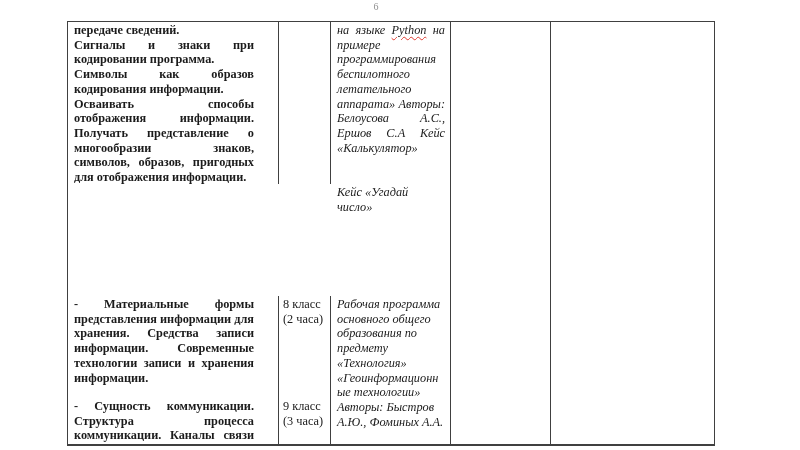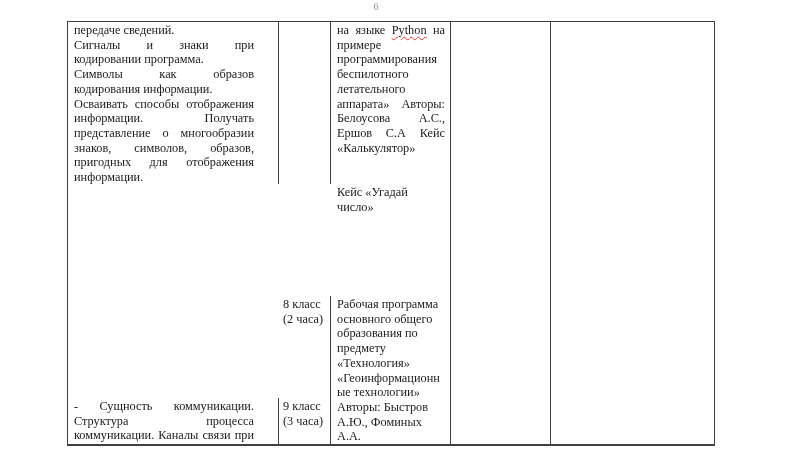--- a/index.html
+++ b/index.html
@@ -32,23 +32,23 @@
     border-bottom-width: 2px;
     font-size: 12.3px;
     line-height: 14.7px;
   }
   .cell {
     overflow: hidden;
     padding-top: 1px;
     hyphens: none;
   }
   .v-border { border-right: 1px solid #404040; }
-  .col1 { grid-column: 1; padding-left: 6px; padding-right: 24px; }
+  .col1 { grid-column: 1; padding-left: 6px; padding-right: 24px; font-weight: bold; }
   .col2 { grid-column: 2; padding-left: 4px; padding-right: 2px; }
-  .col3 { grid-column: 3; padding-left: 6px; padding-right: 5px; }
+  .col3 { grid-column: 3; padding-left: 6px; padding-right: 5px; font-style: italic; }
   .col4 { grid-column: 4; grid-row: 1 / span 4; }
   .col5 { grid-column: 5; grid-row: 1 / span 4; }
   .r1 { grid-row: 1; }
   .r2 { grid-row: 2; }
   .r3 { grid-row: 3; }
   .r34 { grid-row: 3 / span 2; }
   .r4 { grid-row: 4; }
   .cell p { margin: 0; }
   .justified { text-align: justify; }
   .wrapbreak { overflow-wrap: break-word; word-break: break-word; }
@@ -68,20 +68,23 @@
   <div class="page-number">6</div>
 
   <div class="doc-table">
 
     <div class="cell col1 r1 v-border justified">
       <p>передаче сведений.</p>
       <p>Сигналы и знаки при кодировании программа.</p>
       <p>Символы как образов кодирования информации.</p>
       <p>Осваивать способы отображения информации. Получать представление о многообразии знаков, символов, образов, пригодных для отображения информации.</p>
     </div>
+    <div class="cell col1 r3 v-border justified">
+      <p>- Материальные формы представления информации для хранения. Средства записи информации. Современные технологии записи и хранения информации.</p>
+    </div>
     <div class="cell col1 r4 v-border justified">
       <p>- Сущность коммуникации. Структура процесса коммуникации. Каналы связи при коммуникации</p>
     </div>
 
     <div class="cell col2 r1 v-border"></div>
     <div class="cell col2 r3 v-border">
       <p>8 класс (2 часа)</p>
     </div>
     <div class="cell col2 r4 v-border">
       <p>9 класс (3 часа)</p>

